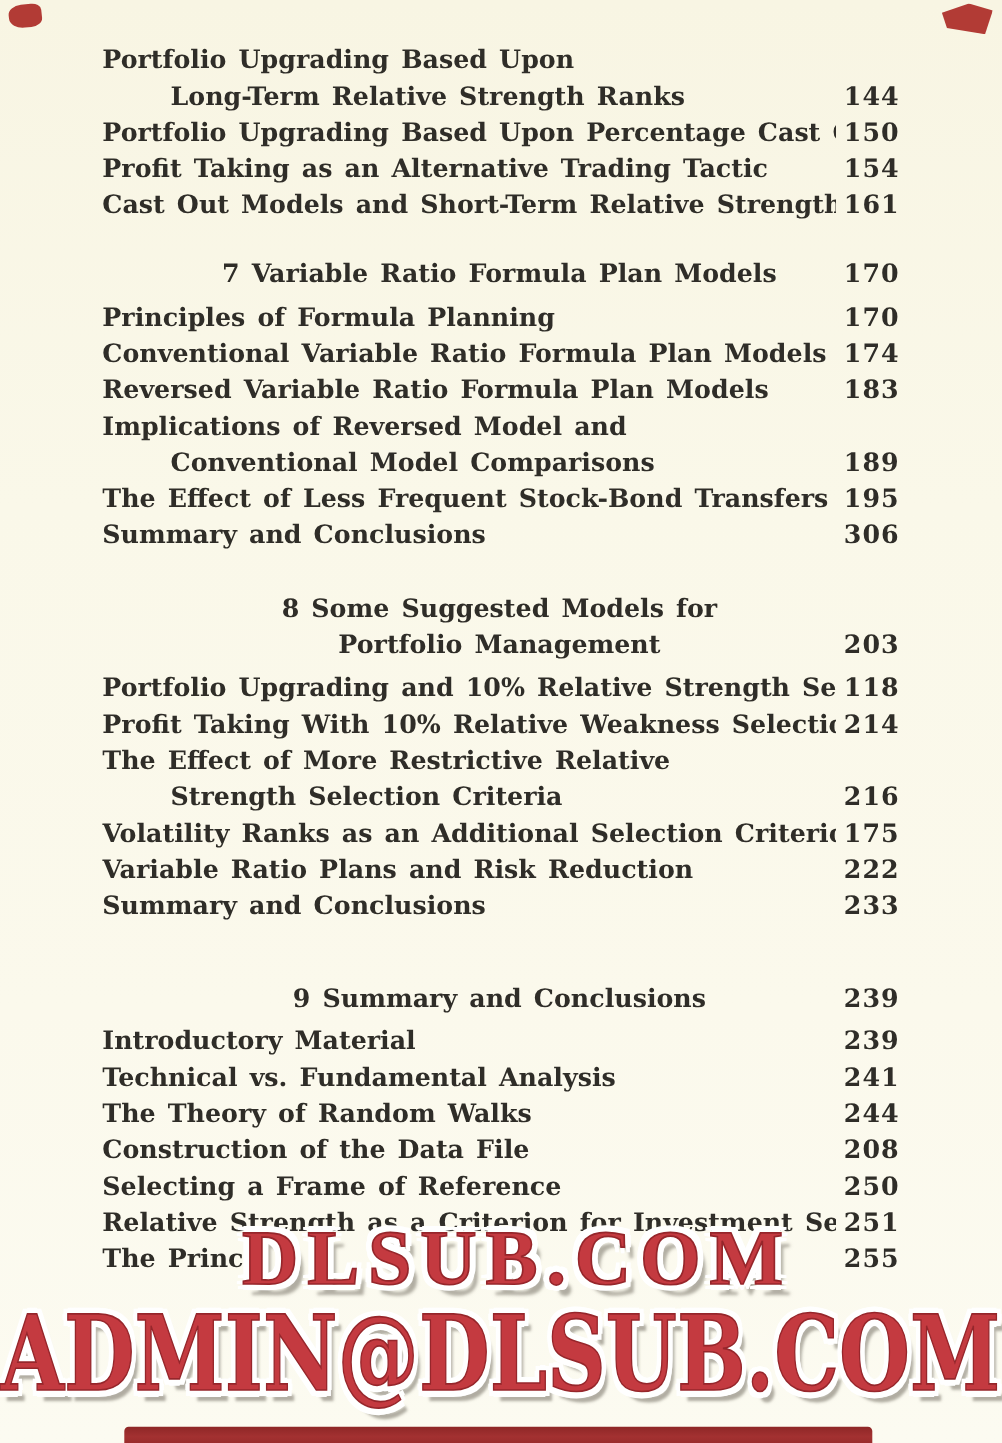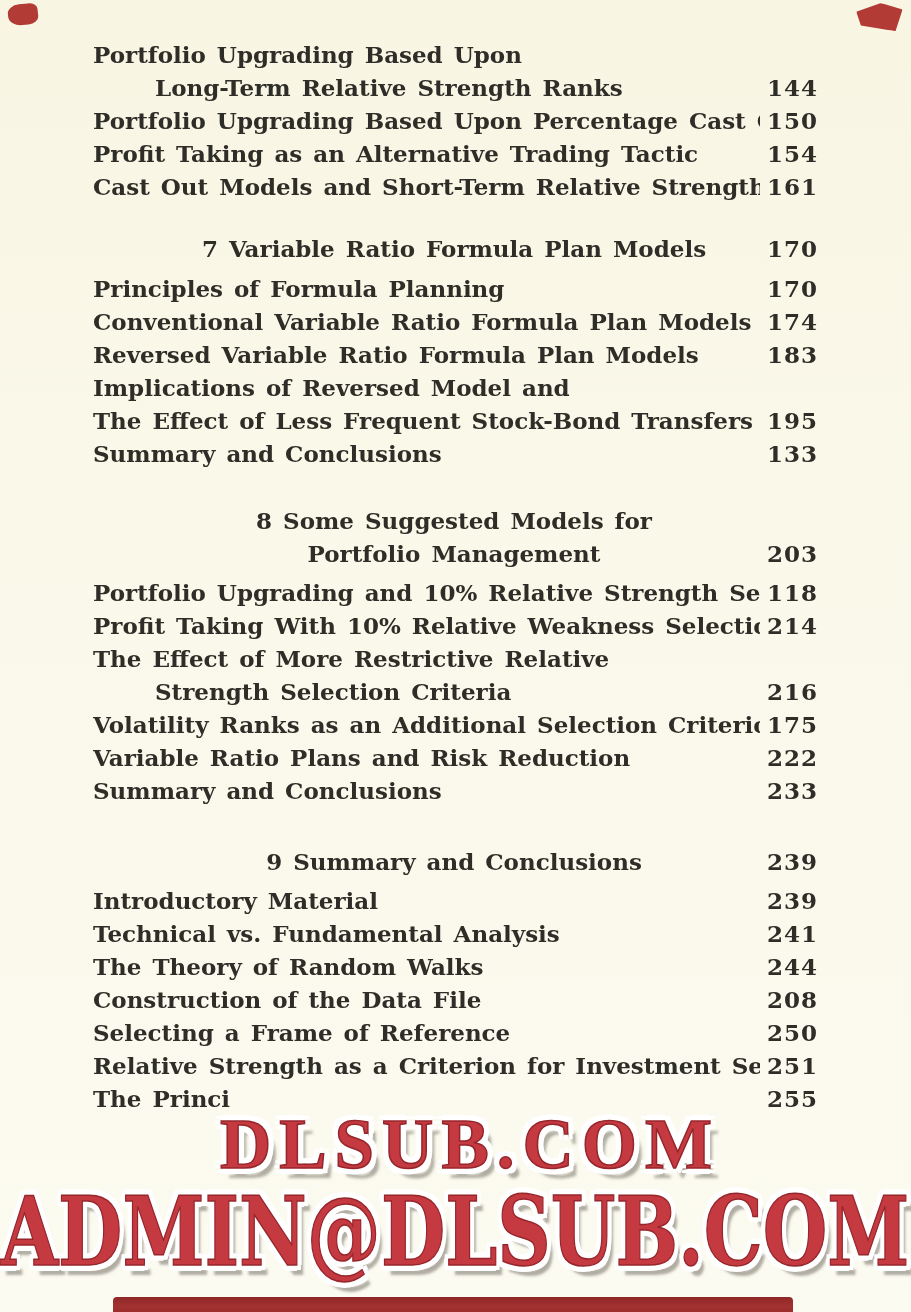--- a/index.html
+++ b/index.html
@@ -94,27 +94,31 @@
     <span class="pageno">174</span>
   </div>
         <div class="row entry">
     <span class="title">Reversed Variable Ratio Formula Plan Models</span>
     <span class="pageno">183</span>
   </div>
         <div class="row entry">
     <span class="title">Implications of Reversed Model and</span>
     <span class="pageno"></span>
   </div>
+        <div class="row entry-indent">
+    <span class="title">Conventional Model Comparisons</span>
+    <span class="pageno">189</span>
+  </div>
         <div class="row entry">
     <span class="title">The Effect of Less Frequent Stock-Bond Transfers</span>
     <span class="pageno">195</span>
   </div>
         <div class="row entry">
     <span class="title">Summary and Conclusions</span>
-    <span class="pageno">133</span>
+    <span class="pageno">306</span>
   </div>
         <div class="row chapter" style="margin-top: 34px;">
     <span class="title">8  Some Suggested Models for</span>
     <span class="pageno"></span>
   </div>
         <div class="row chapter">
     <span class="title">Portfolio Management</span>
     <span class="pageno">203</span>
   </div>
         <div class="row entry" style="margin-top: 6px;">
@@ -138,21 +142,21 @@
     <span class="pageno">175</span>
   </div>
         <div class="row entry">
     <span class="title">Variable Ratio Plans and Risk Reduction</span>
     <span class="pageno">222</span>
   </div>
         <div class="row entry">
     <span class="title">Summary and Conclusions</span>
     <span class="pageno">233</span>
   </div>
-        <div class="row chapter" style="margin-top: 38px;">
+        <div class="row chapter" style="margin-top: 51px;">
     <span class="title">9  Summary and Conclusions</span>
     <span class="pageno">239</span>
   </div>
         <div class="row entry" style="margin-top: 6px;">
     <span class="title">Introductory Material</span>
     <span class="pageno">239</span>
   </div>
         <div class="row entry">
     <span class="title">Technical vs. Fundamental Analysis</span>
     <span class="pageno">241</span>

